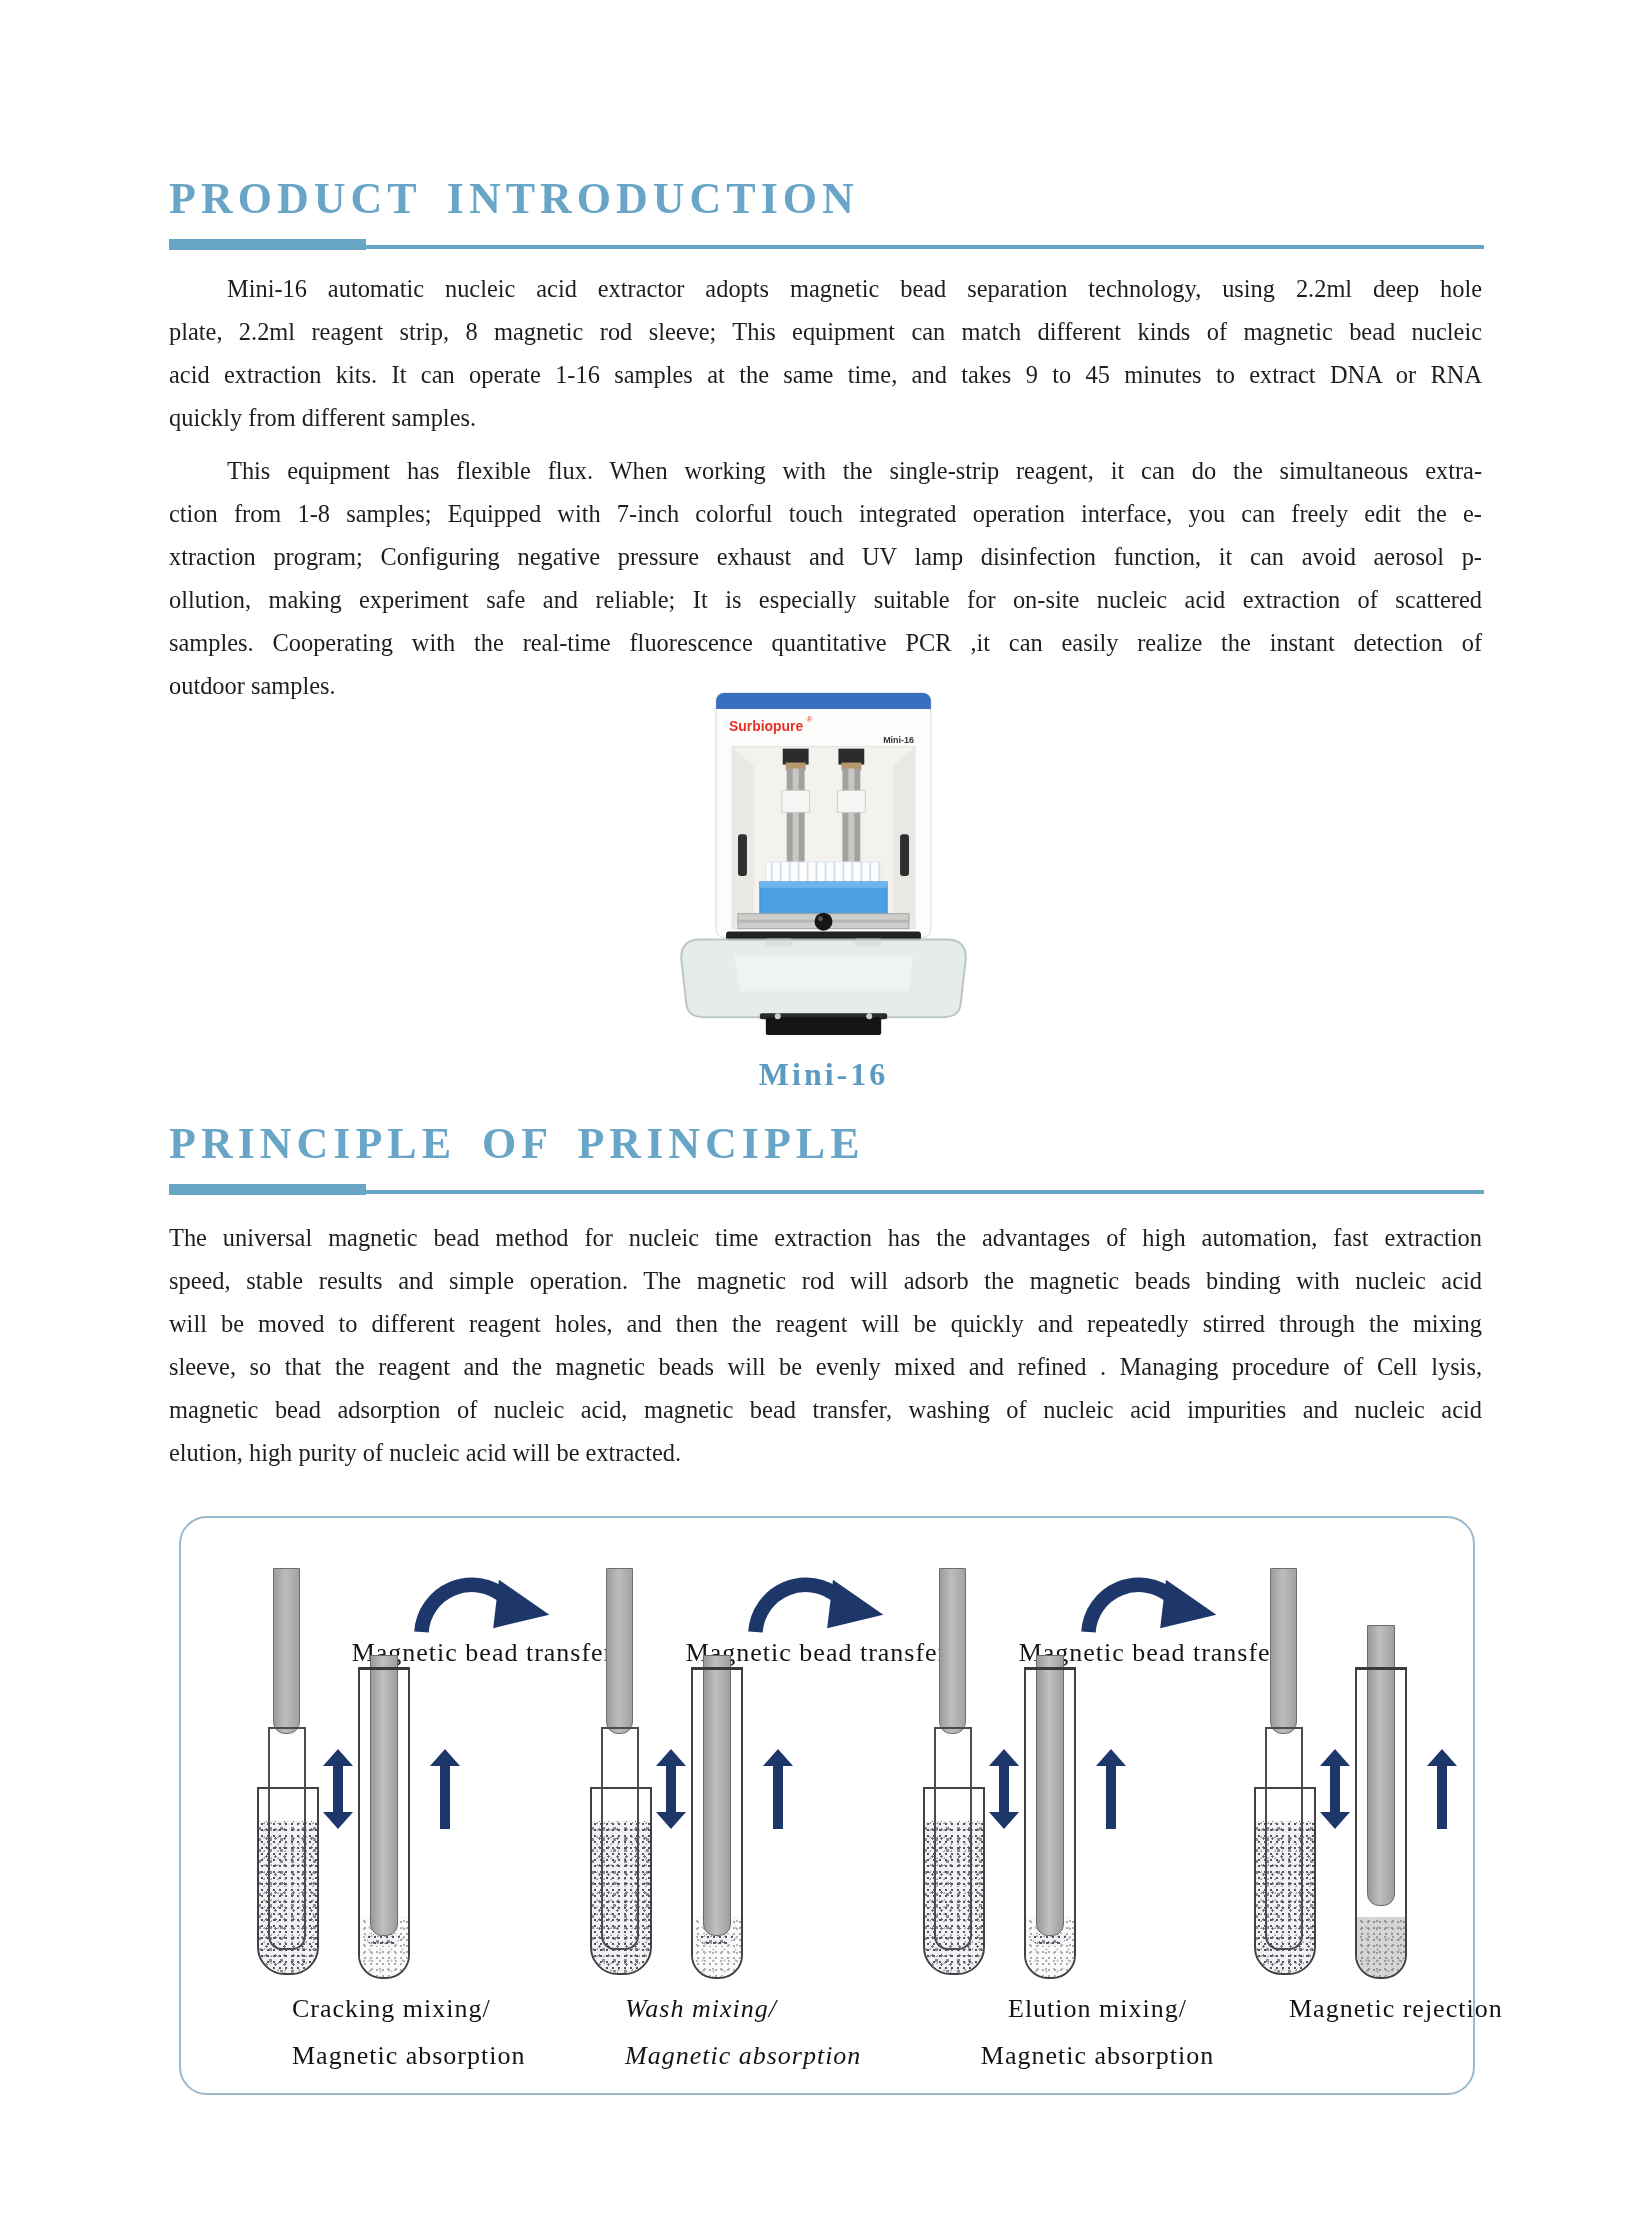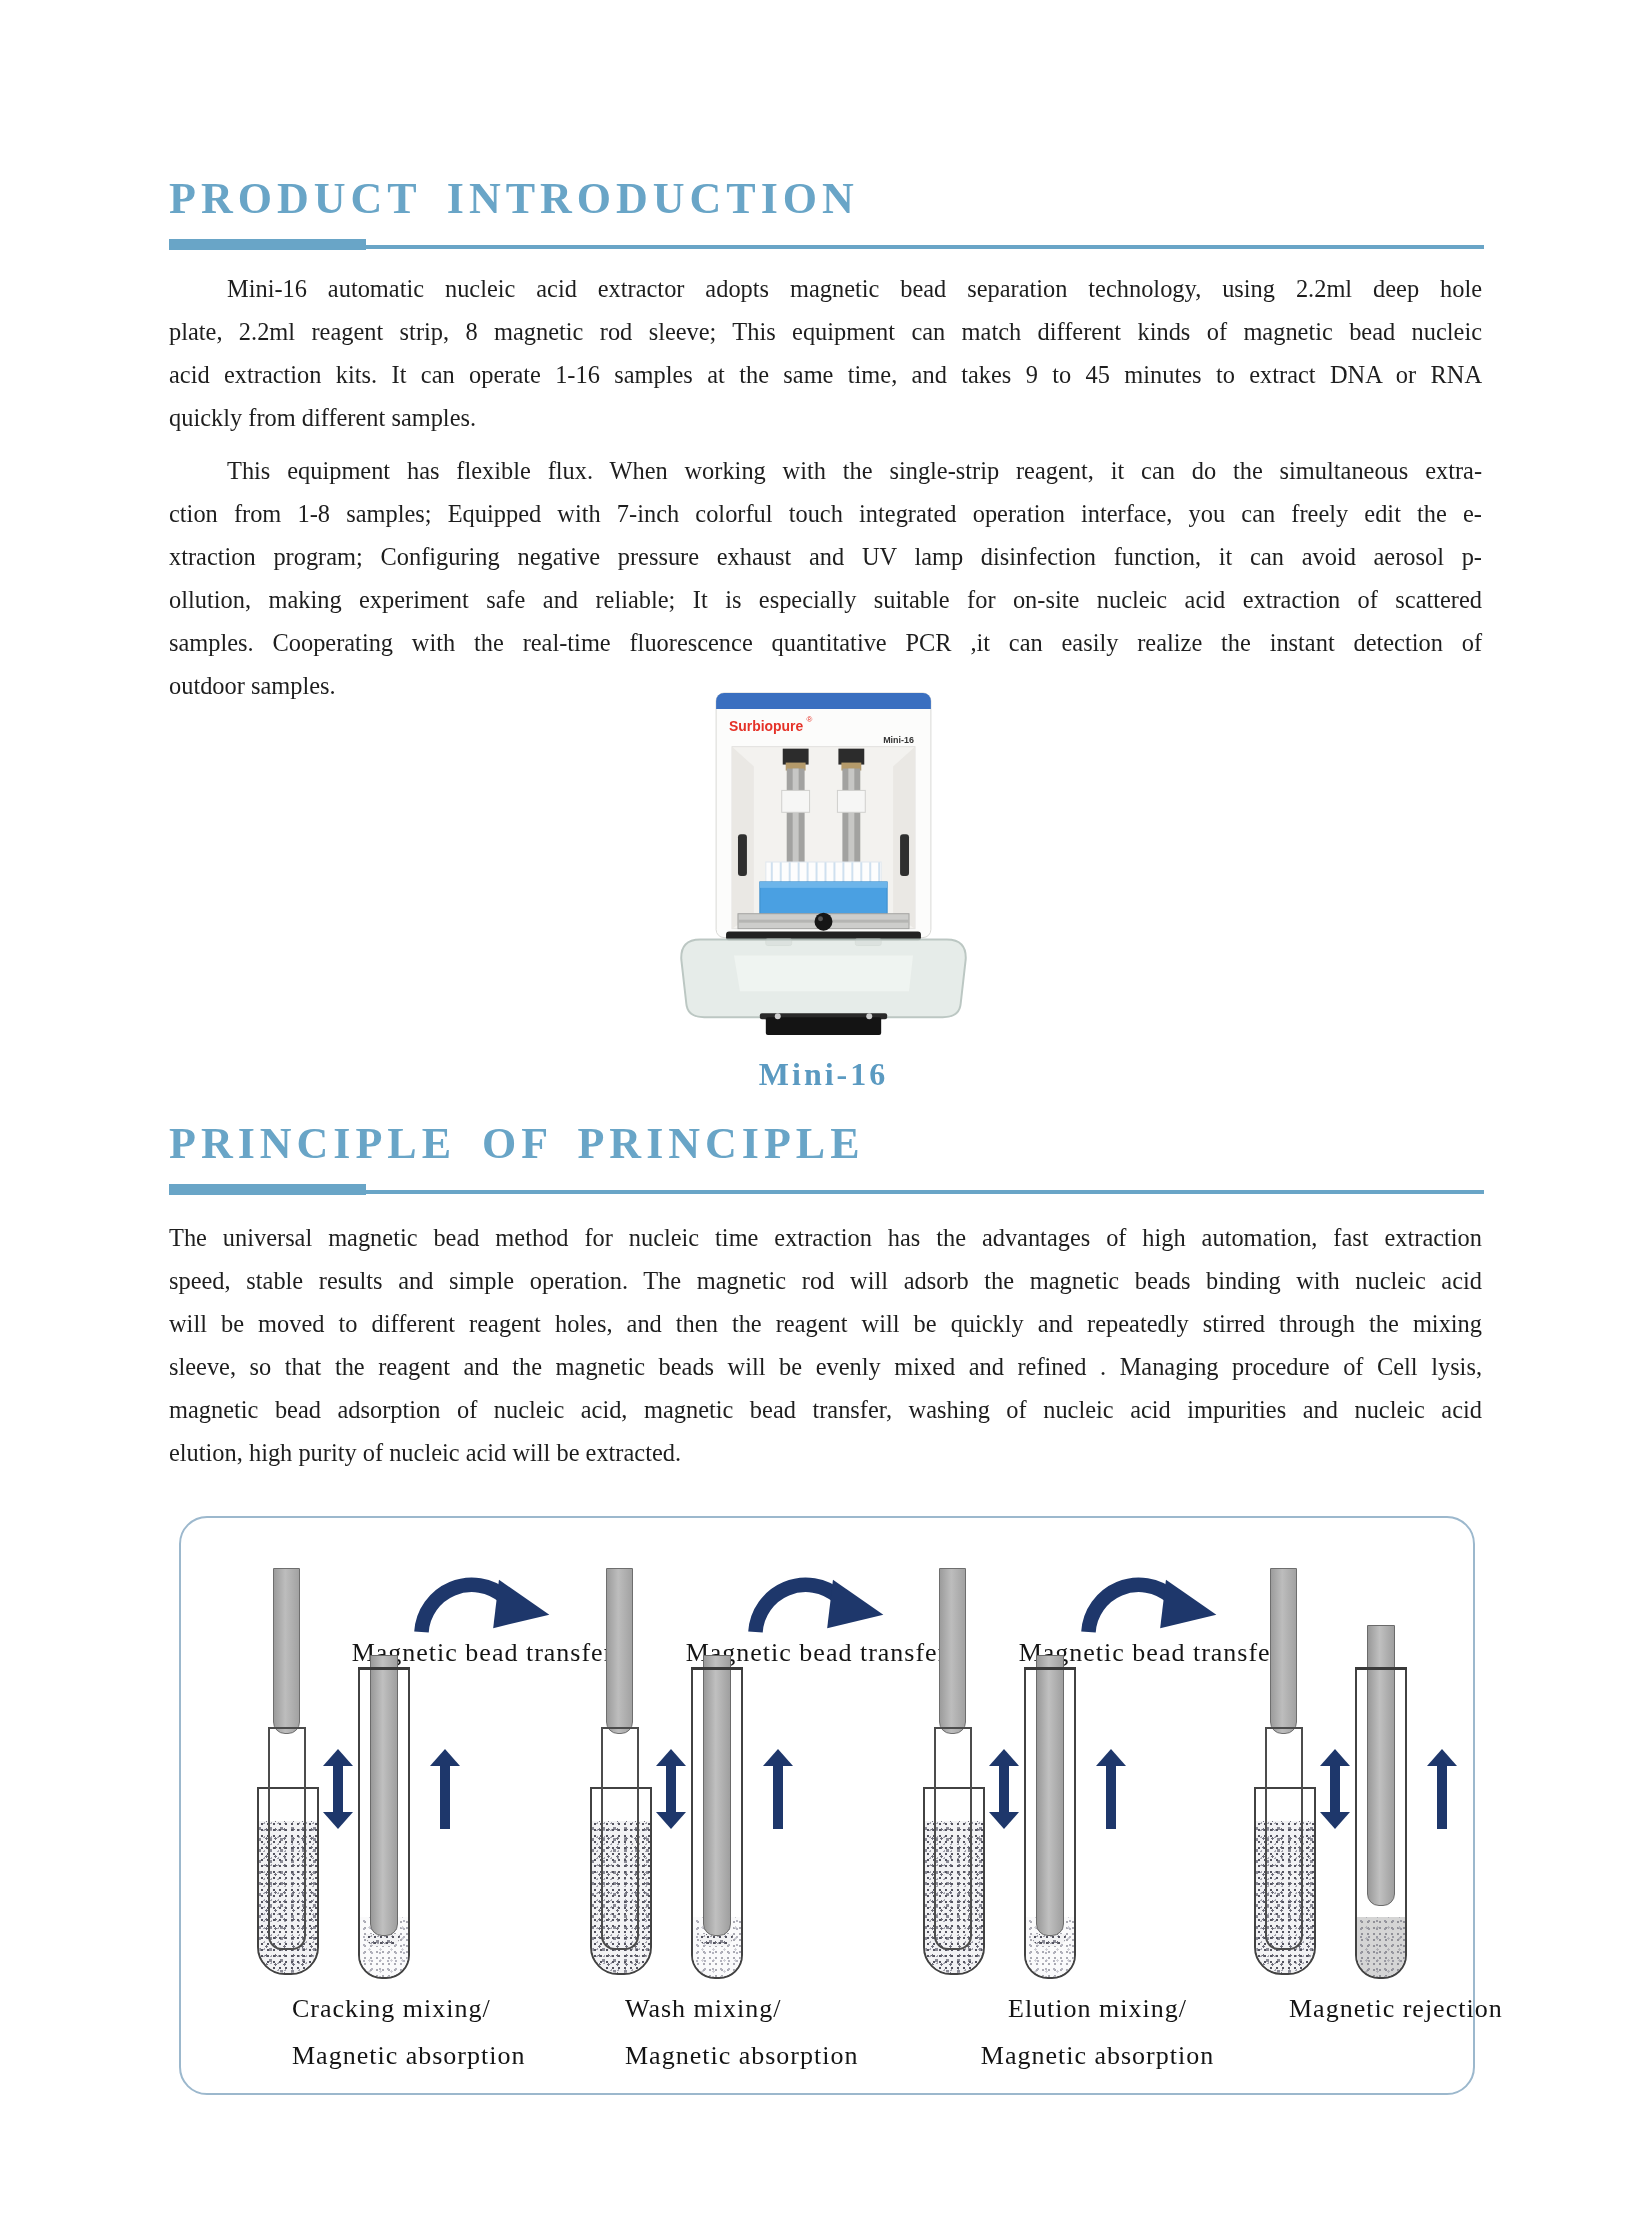--- a/index.html
+++ b/index.html
@@ -44,21 +44,21 @@
     font-size:32px;font-weight:bold;letter-spacing:3px;
     color:#5b9ac1;
   }
   
   .diagram{
     position:absolute;left:179px;top:1516px;width:1292px;height:575px;
     border:2px solid #9cb8cd;border-radius:28px;background:#ffffff;
   }
   .station{position:absolute;top:0;width:219px;height:575px;}
   .station.s1{left:70px;}
-  .station.s2{left:403px;}
+  .station.s2{left:403px;font-style:italic;}
   .station.s3{left:736px;text-align:center;}
   .station.s4{left:1067px;}
   .rod-tall{
     position:absolute;left:22px;top:50px;width:25px;height:164px;
     background:linear-gradient(90deg,#9c9c9c,#bdbdbd 45%,#a2a2a2);
     border:1px solid #6e6e6e;border-radius:0 0 12px 12px;
   }
   
   .tube-left{
     position:absolute;left:6px;top:269px;width:58px;height:184px;

